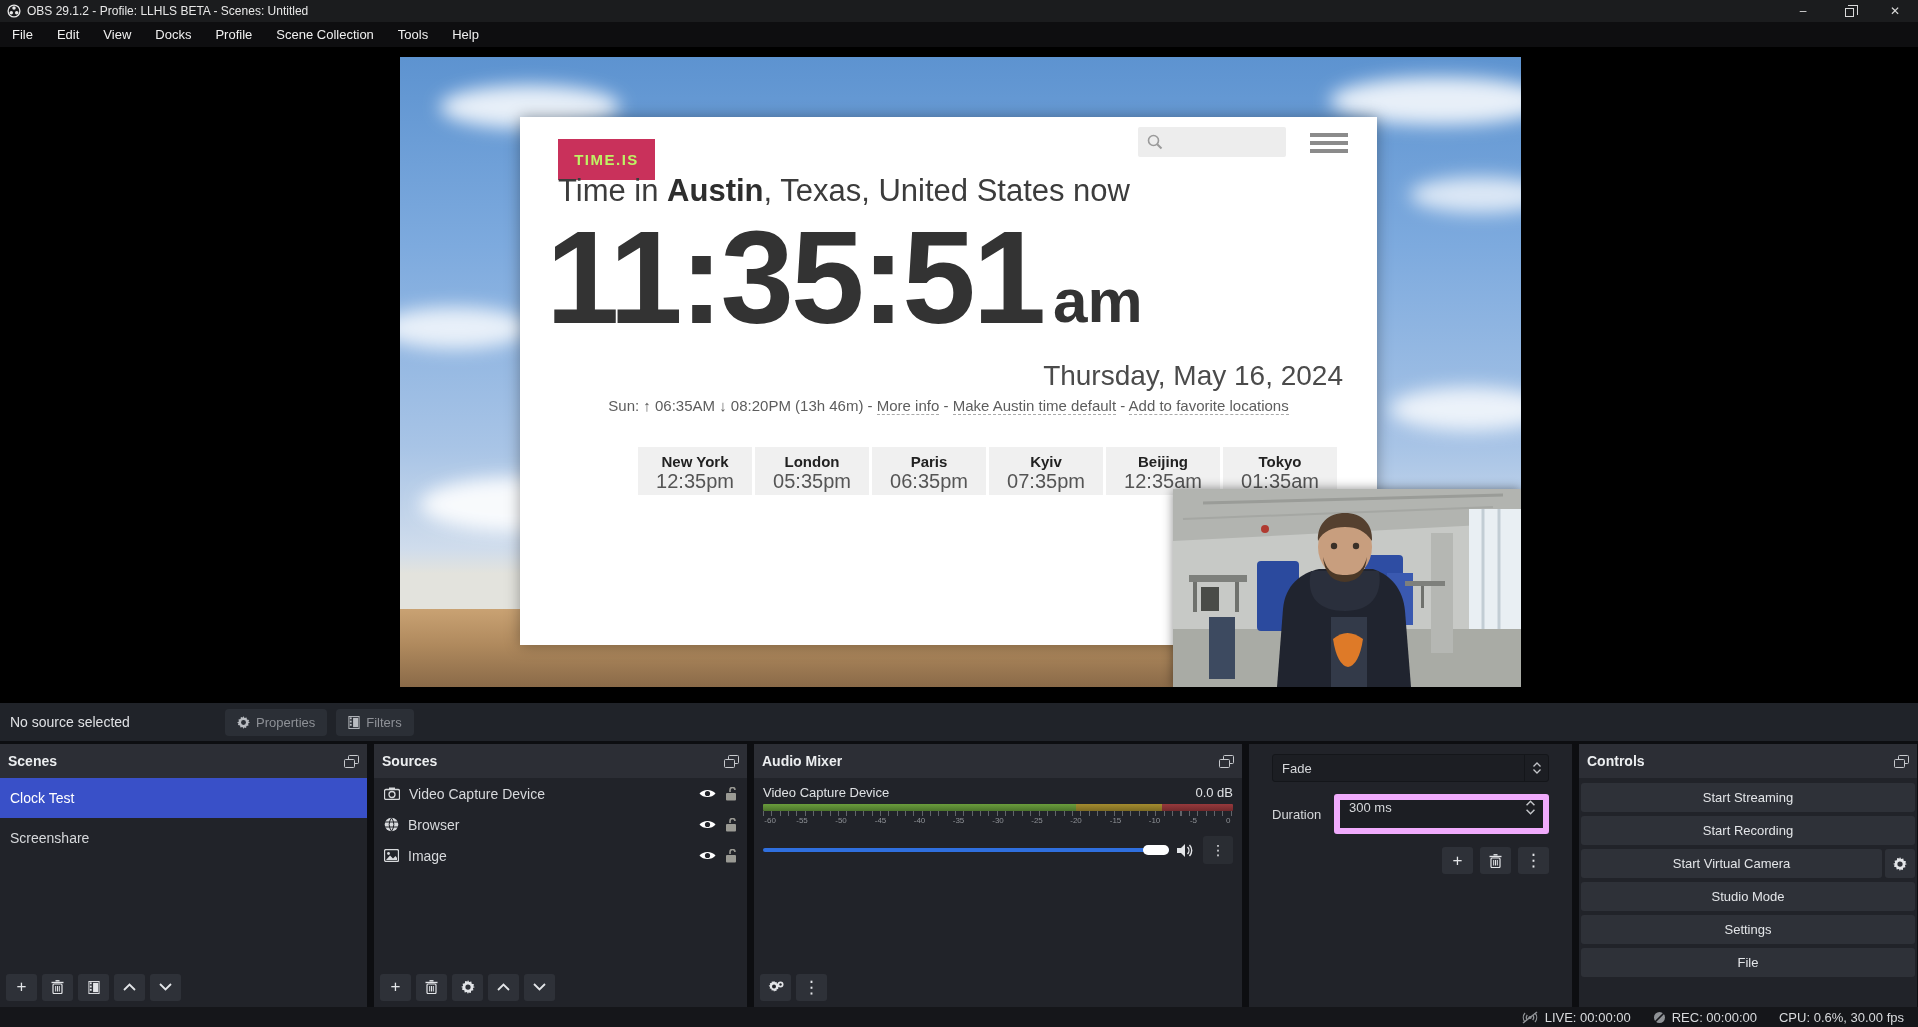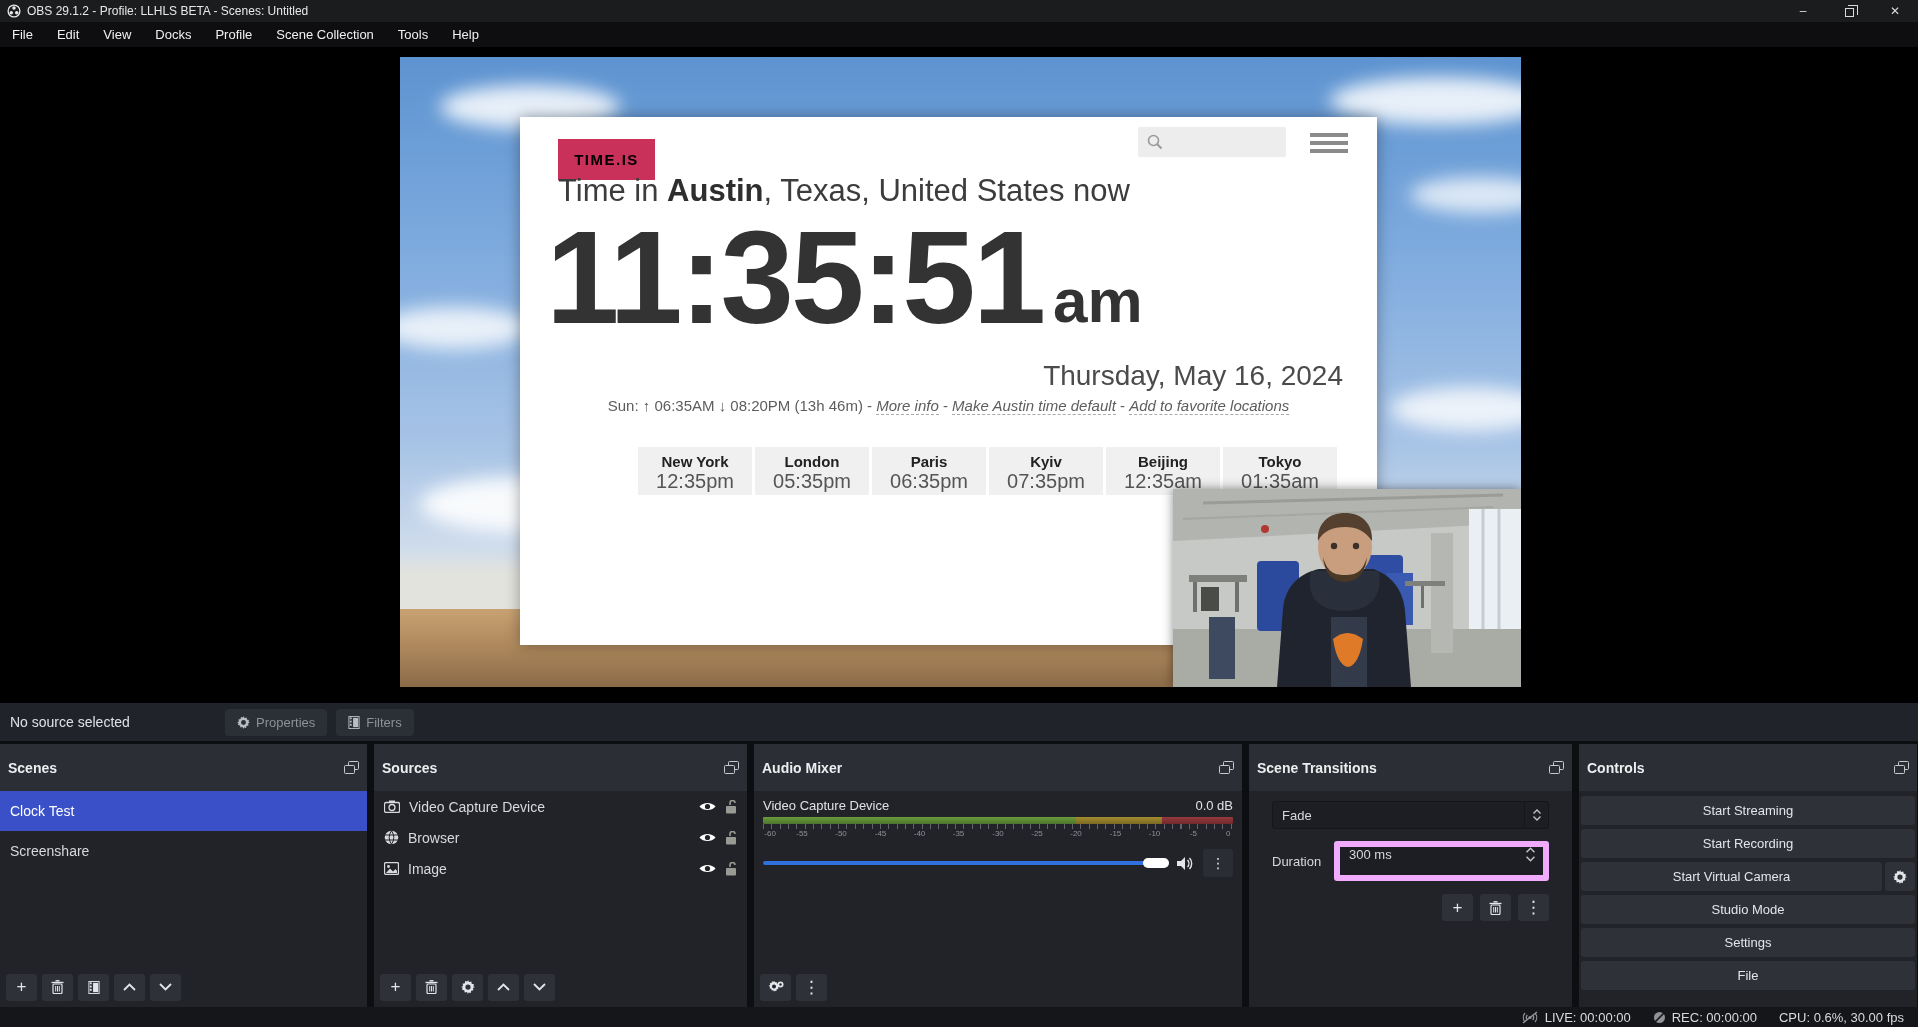--- a/index.html
+++ b/index.html
@@ -27,33 +27,33 @@
   .desert { position:absolute; left:0; bottom:0; width:100%; height:78px;
             background:linear-gradient(180deg,#c9a273 0%,#b08a5e 45%,#8a6a48 100%); }
   .dunes { position:absolute; left:0; bottom:58px; width:100%; height:26px;
            background:radial-gradient(120px 22px at 15% 100%, #7c5f43 60%, transparent 61%),
                       radial-gradient(200px 26px at 45% 100%, #8a6a4a 60%, transparent 61%),
                       radial-gradient(160px 20px at 75% 100%, #7c5f43 60%, transparent 61%),
                       radial-gradient(220px 24px at 98% 100%, #8a6a4a 60%, transparent 61%); }
 
   
   .timeis { position:absolute; left:120px; top:60px; width:857px; height:528px; background:#fff; box-shadow:0 0 14px rgba(0,0,0,.35); }
-  .ti-logo { position:absolute; left:38px; top:22px; width:97px; height:41px; background:#c9315b; color:#000000;
+  .ti-logo { position:absolute; left:38px; top:22px; width:97px; height:41px; background:#c9315b; color:#bef264;
              font-size:15px; font-weight:bold; letter-spacing:1.5px; display:flex; align-items:center; justify-content:center; }
   .ti-search { position:absolute; left:618px; top:10px; width:148px; height:30px; background:#ededed; border-radius:2px; display:flex; align-items:center; padding-left:8px; }
   .ti-burger { position:absolute; left:790px; top:16px; width:38px; height:20px; display:flex; flex-direction:column; justify-content:space-between; }
   .ti-burger span { height:4px; background:#8b8b8b; }
   .ti-heading { position:absolute; left:38px; top:56px; font-size:31px; color:#3c3c3c; font-weight:400; }
   .ti-heading b { font-weight:800; color:#2e2e2e; }
   .ti-clock { position:absolute; left:26px; top:88px; width:800px; display:flex; align-items:flex-end; }
   .ti-digits { font-size:132px; font-weight:800; color:#333; line-height:1.1; letter-spacing:-3px; }
   .ti-ampm { font-size:62px; font-weight:800; color:#333; margin-left:10px; padding-bottom:14px; }
   .ti-date { position:absolute; right:34px; top:243px; font-size:28px; color:#4b4b4b; }
   .ti-sun { position:absolute; left:0; top:280px; width:100%; text-align:center; font-size:15px; color:#5d5d5d; }
-  .ti-sun a { color:#5d5d5d; text-decoration:none; border-bottom:1px dashed #aaa;font-style:italic; }
+  .ti-sun a { color:#5d5d5d; text-decoration:none; border-bottom:1px dashed #aaa; }
   .ti-cities { position:absolute; left:118px; top:330px; display:flex; gap:3px; }
   .ti-city { width:114px; height:48px; background:#f0f0f0; text-align:center; padding-top:6px; }
   .ti-city .cname { font-size:15px; font-weight:bold; color:#222; }
   .ti-city .ctime { font-size:20px; color:#555; }
 
   
   .webcam { position:absolute; left:773px; top:432px; width:348px; height:198px; box-shadow:0 0 10px rgba(0,0,0,.45); }
 
   
   .srcbar { height:38px; background:#202329; display:flex; align-items:center; padding-left:10px; }
@@ -63,21 +63,21 @@
 
   
   .docks { height:266px; display:flex; padding-top:3px; background:#0d0e11; }
   .panel { display:flex; flex-direction:column; background:#23252b; }
   .panel + .panel { margin-left:7px; }
   .p-scenes { width:367px; margin-left:0; }
   .p-sources { width:373px; margin-left:8px; }
   .p-audio { width:488px; }
   .p-trans { width:323px; }
   .p-controls { width:338px; }
-  .p-header { height:47px; background:#2c2e35; display:flex; align-items:center; padding:0 8px; flex:0 0 auto; }
+  .p-header { height:34px; background:#2c2e35; display:flex; align-items:center; padding:0 8px; flex:0 0 auto; }
   .p-title { font-size:14px; font-weight:bold; color:#eceef0; }
   .popout { margin-left:auto; }
   .p-body { flex:1; background:#212329; position:relative; }
   .p-footer { flex:0 0 auto; height:40px; display:flex; align-items:center; padding:0 6px; gap:5px; background:#212329; }
   .tool-btn { width:31px; height:27px; background:#2e3138; border-radius:3px; display:flex; align-items:center; justify-content:center; color:#e3e5e8; font-size:17px; }
 
   .scene-item { height:40px; display:flex; align-items:center; padding-left:10px; font-size:14px; color:#d7d9dc; }
   .scene-item.selected { background:#3950c8; color:#fff; }
 
   .source-row { height:31px; display:flex; align-items:center; padding:0 10px; font-size:14px; color:#d7d9dc; gap:9px; }
@@ -468,27 +468,20 @@
             <circle cx="6" cy="5.5" r="2" fill="#212329"></circle>
             <circle cx="12.5" cy="3.5" r="3" fill="#e3e5e8"></circle>
             <circle cx="12.5" cy="3.5" r="1.2" fill="#212329"></circle>
           </svg>
       </div>
       <div class="tool-btn">⋮</div>
     </div>
   </div>
 
   <div class="panel p-trans">
-    <div class="p-header">
-      <span class="p-title">Scene Transitions</span>
-      <svg class="popout" width="15" height="13" viewBox="0 0 15 13">
-          <rect x="4.5" y="0.5" width="10" height="8" rx="1" fill="none" stroke="#c7c9cd"></rect>
-          <rect x="0.5" y="4.5" width="10" height="8" rx="1" fill="#2c2e35" stroke="#c7c9cd"></rect>
-        </svg>
-    </div>
     <div class="p-body trans-body">
       <div class="combo">
         <span class="combo-text">Fade</span>
         <div class="combo-arrows">
           <svg width="8" height="5" viewBox="0 0 8 5">
               <polyline points="0.5,4.5 4,1 7.5,4.5" fill="none" stroke="#c3c5c9" stroke-width="1.3"></polyline>
             </svg>
           <svg width="8" height="5" viewBox="0 0 8 5">
               <polyline points="0.5,0.5 4,4 7.5,0.5" fill="none" stroke="#c3c5c9" stroke-width="1.3"></polyline>
             </svg>

